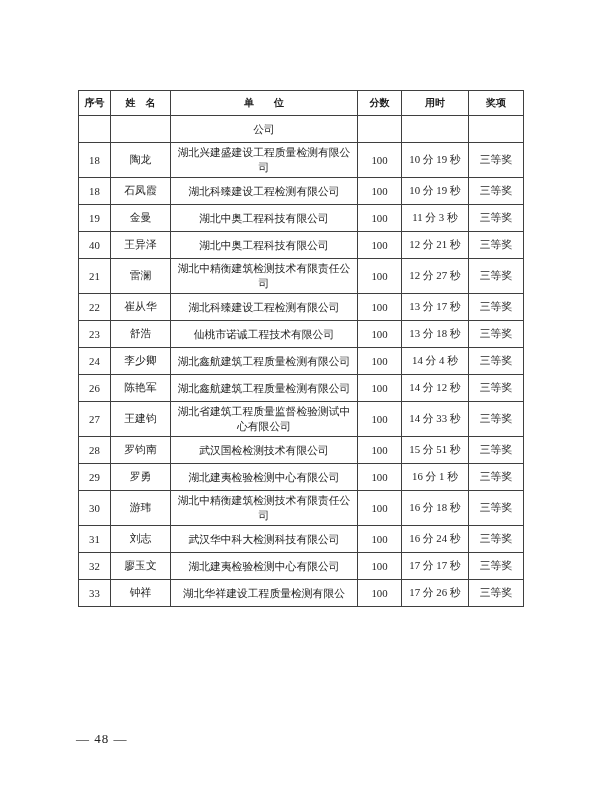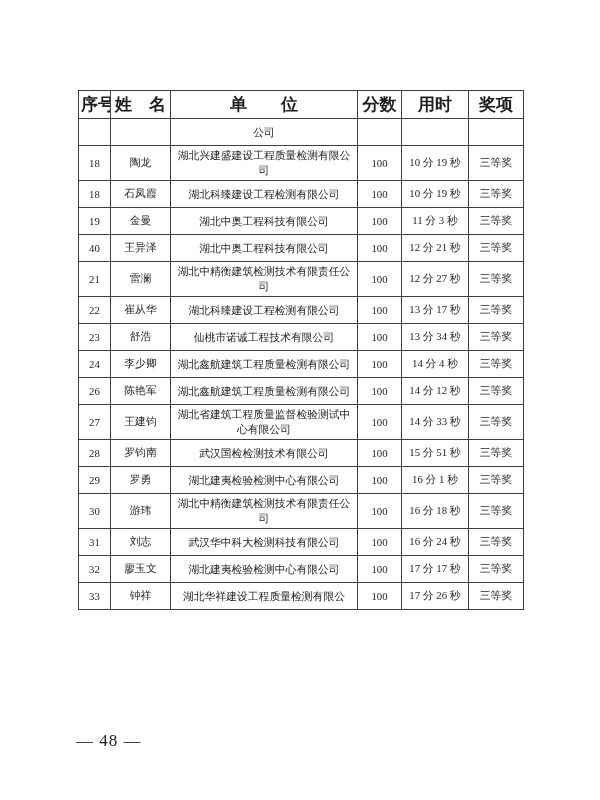--- a/index.html
+++ b/index.html
@@ -29,36 +29,36 @@
   table.results td {
     border: 1px solid #3f3f3f;
     text-align: center;
     vertical-align: middle;
     padding: 2px 2px;
     overflow: hidden;
   }
   table.results thead tr { height: 25px; }
   table.results th {
     font-weight: bold;
-    font-size: 17px;
+    font-size: 10px;
     white-space: nowrap;
   }
   table.results tbody tr { height: 27px; }
   td.c-unit {
     text-align: left;
     padding: 3px 10px 3px 8px;
     line-height: 15px;
     word-break: break-all;
   }
   td.c-time { white-space: nowrap; }
   .page-number {
     position: absolute;
     left: 76px;
     top: 731px;
-    font-size: 17px;
+    font-size: 13px;
     color: #222222;
     letter-spacing: 1px;
     white-space: nowrap;
     font-family: Liberation Serif, serif;
   }
 </style>
 </head>
 <body>
 
 <div class="page">
@@ -136,21 +136,21 @@
     <td class="c-unit">湖北科臻建设工程检测有限公司</td>
     <td class="c-score">100</td>
     <td class="c-time">13 分 17 秒</td>
     <td class="c-award">三等奖</td>
   </tr>
         <tr>
     <td class="c-index">23</td>
     <td class="c-name">舒浩</td>
     <td class="c-unit">仙桃市诺诚工程技术有限公司</td>
     <td class="c-score">100</td>
-    <td class="c-time">13 分 34 秒</td>
+    <td class="c-time">13 分 18 秒</td>
     <td class="c-award">三等奖</td>
   </tr>
         <tr>
     <td class="c-index">24</td>
     <td class="c-name">李少卿</td>
     <td class="c-unit">湖北鑫航建筑工程质量检测有限公司</td>
     <td class="c-score">100</td>
     <td class="c-time">14 分 4 秒</td>
     <td class="c-award">三等奖</td>
   </tr>

